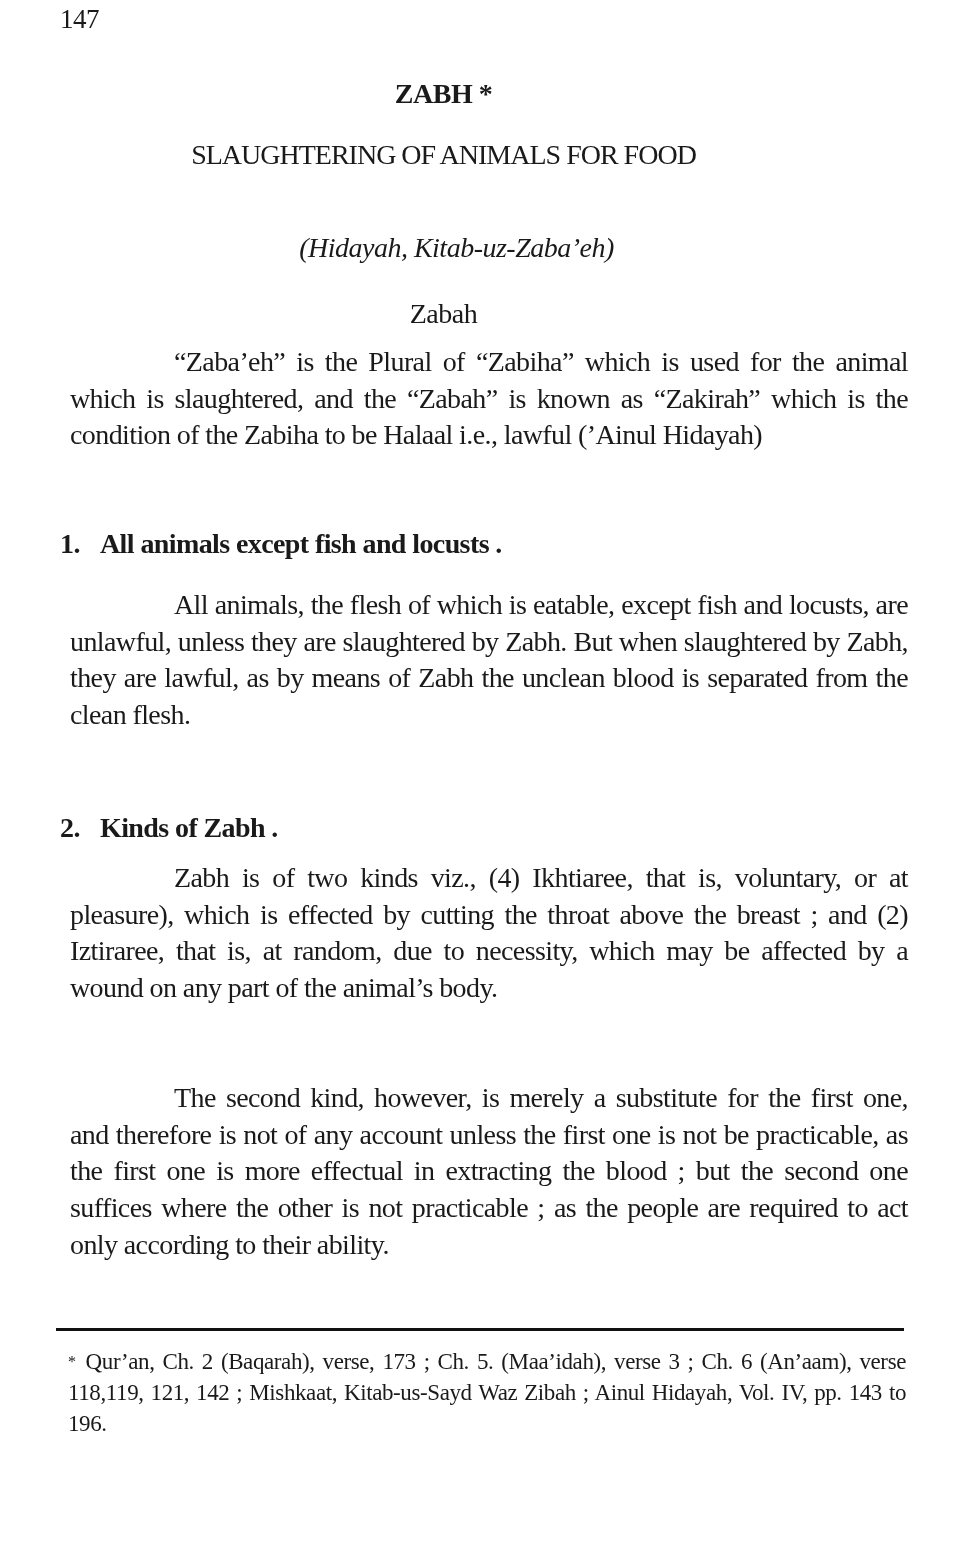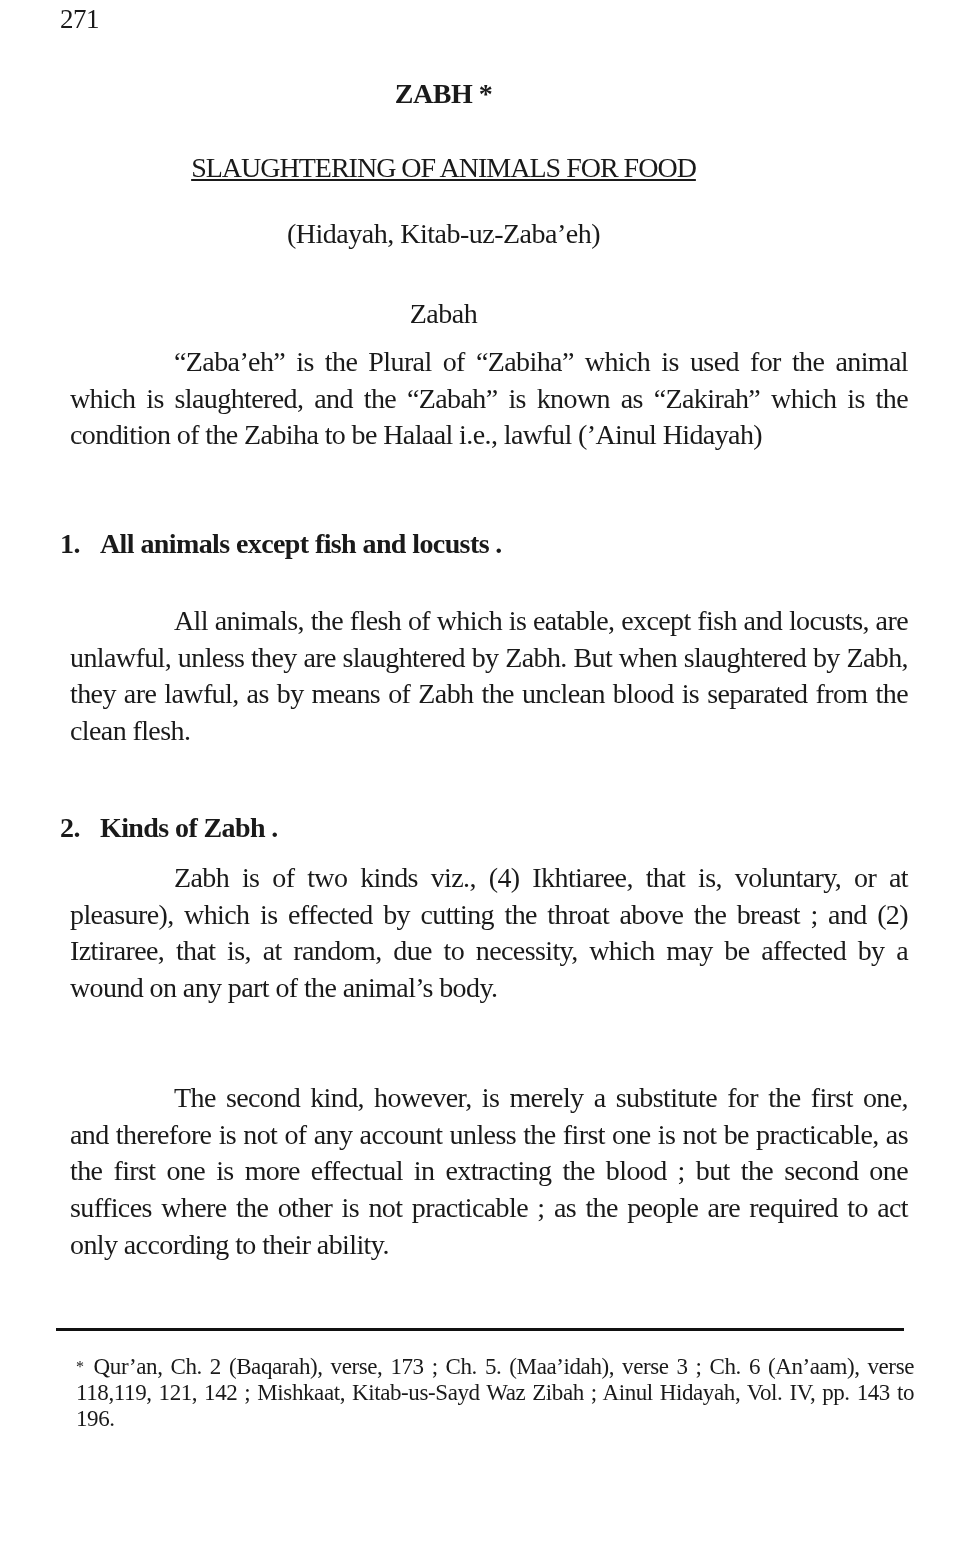--- a/index.html
+++ b/index.html
@@ -28,48 +28,49 @@
       width: 887px;
       text-align: center;
     }
     .title {
       top: 78px;
       font-size: 28px;
       font-weight: bold;
       letter-spacing: -0.5px;
     }
     .subtitle {
-      top: 152px;
+      top: 139px;
       font-size: 28px;
       letter-spacing: -1px;
-      text-decoration: underline;
     }
     .source {
-      top: 218px;
+      top: 232px;
       font-size: 28px;
+      font-style: italic;
       letter-spacing: -0.5px;
+      padding-left: 13px;
     }
     .note-heading {
       top: 298px;
       font-size: 28px;
       letter-spacing: -0.5px;
     }
     .para {
       position: absolute;
       left: 60px;
       width: 838px;
       font-size: 28px;
       line-height: 36.7px;
       text-align: justify;
       text-indent: 104px;
       letter-spacing: -0.6px;
       margin: 10px;
     }
     .para.note { top: 334px; }
-    .para.p1 { top: 593px; }
+    .para.p1 { top: 577px; }
     .para.p2 { top: 850px; }
     .para.p3 { top: 1070px; }
     .section-heading {
       position: absolute;
       left: 60px;
       font-size: 28px;
       font-weight: bold;
       letter-spacing: -0.6px;
       margin: 0;
     }
@@ -86,35 +87,35 @@
       top: 1328px;
       height: 3px;
       background: #111111;
     }
     .footnote {
       position: absolute;
       left: 60px;
       width: 838px;
       top: 1338px;
       font-size: 23px;
-      line-height: 26px;
+      line-height: 31px;
       text-align: justify;
       letter-spacing: -0.4px;
-      margin: 16px;
+      margin: 8px;
     }
     .footnote .mark {
       font-size: 16px;
       vertical-align: top;
       margin-right: 10px;
     }
   </style>
 </head>
 <body>
 
-<div class="page-number">271</div>
+<div class="page-number">147</div>
 
 <div class="center title">ZABH *</div>
 <div class="center subtitle">SLAUGHTERING OF ANIMALS FOR FOOD</div>
 <div class="center source">(Hidayah, Kitab-uz-Zaba’eh)</div>
 
 <div class="center note-heading">Zabah</div>
 <p class="para note">“Zaba’eh” is the Plural of “Zabiha” which is used for the animal which is slaughtered, and the “Zabah” is known as “Zakirah” which is the condition of the Zabiha to be Halaal i.e., lawful (’Ainul Hidayah)</p>
 
 <h3 class="section-heading s1">
   <span class="num">1.</span><span>All animals except fish and locusts .</span>

